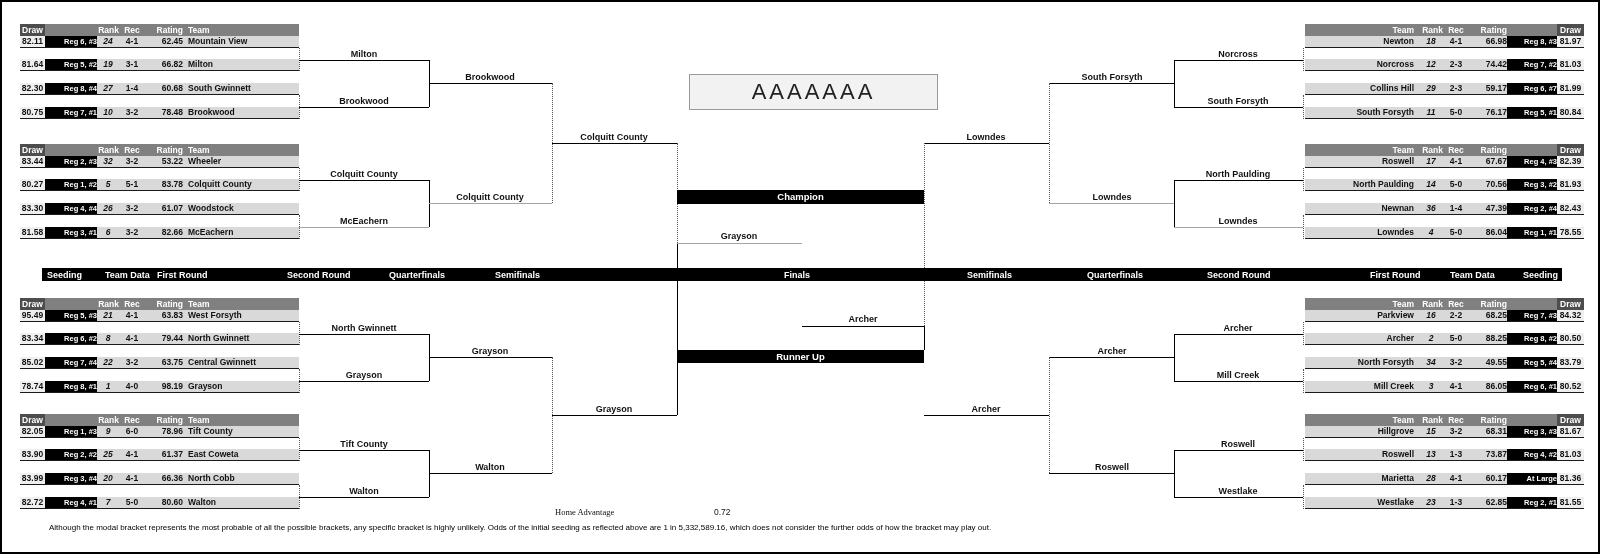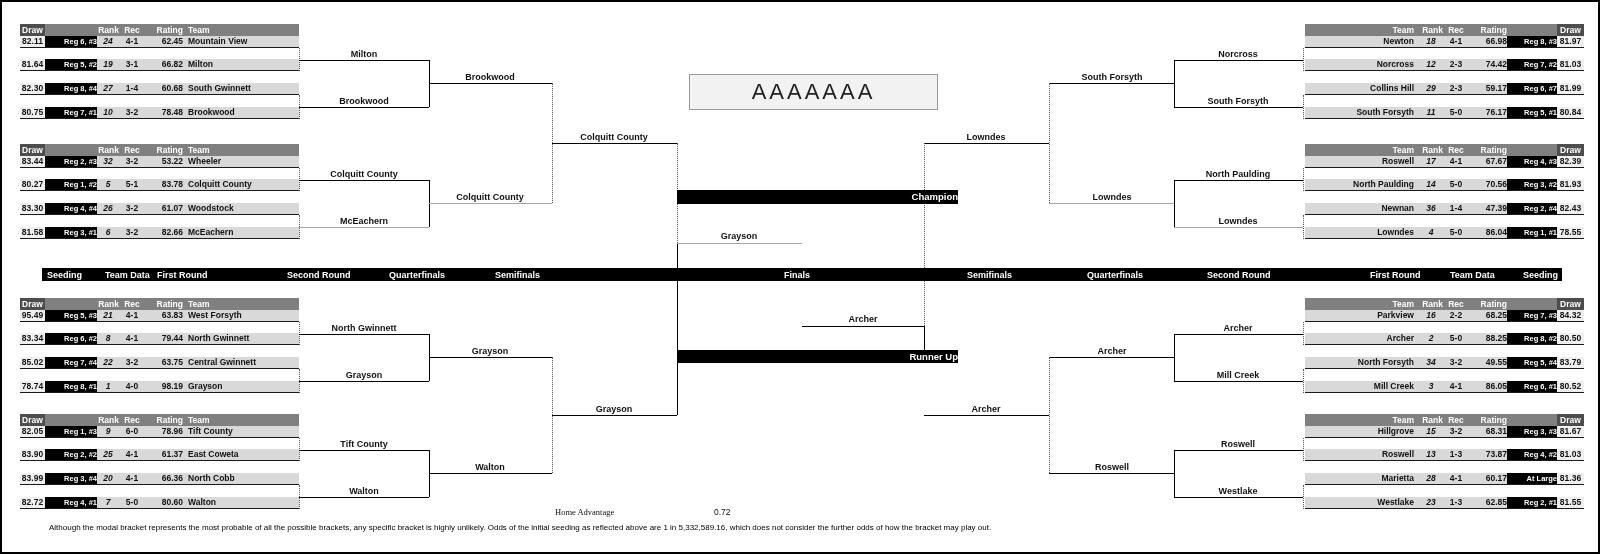--- a/index.html
+++ b/index.html
@@ -40,22 +40,22 @@
   .hl.gray{border-top-color:#a6a6a6;}
   .vl{position:absolute;border-left:1.6px solid #000;}
   .vd{position:absolute;border-left:1px dotted #555;}
   .blabel{position:absolute;font-size:9px;font-weight:bold;color:#111;
           transform:translateX(-50%);white-space:nowrap;}
 
   
   .title-box{position:absolute;left:675px;top:72px;width:247px;height:34px;background:#f2f2f2;
              border:1px solid #999;display:flex;align-items:center;justify-content:center;
              font-size:22px;font-weight:normal;letter-spacing:3px;color:#222;margin-left:12px;}
-  .final-bar{position:absolute;left:675px;width:281px;background:#000;color:#fff;
-             font-size:9.5px;font-weight:bold;text-align:right;}
+  .final-bar{position:absolute;left:675px;width:247px;background:#000;color:#fff;
+             font-size:9.5px;font-weight:bold;text-align:center;}
   .champ-bar{top:188px;height:14px;line-height:14px;}
   .runner-bar{top:348px;height:13px;line-height:13px;}
 
   
   .round-bar{position:absolute;left:40px;top:266px;width:1520px;height:13px;background:#000;}
   .round-bar span{position:absolute;top:2px;color:#fff;font-size:9px;font-weight:bold;white-space:nowrap;}
 
   .home-adv{position:absolute;top:505px;font-size:8.5px;color:#111;}
   .footnote{position:absolute;left:47px;top:521px;font-size:8px;color:#000;white-space:nowrap;}
 </style>

